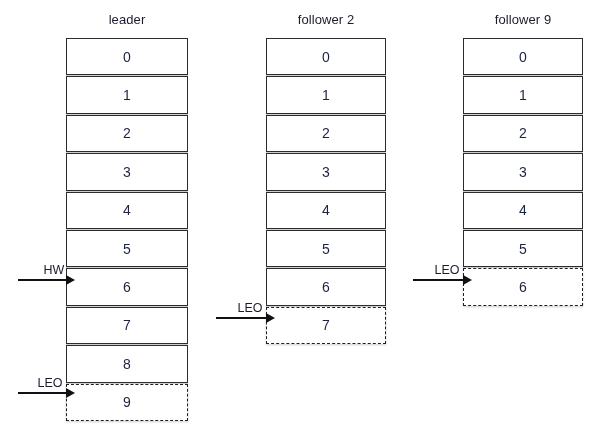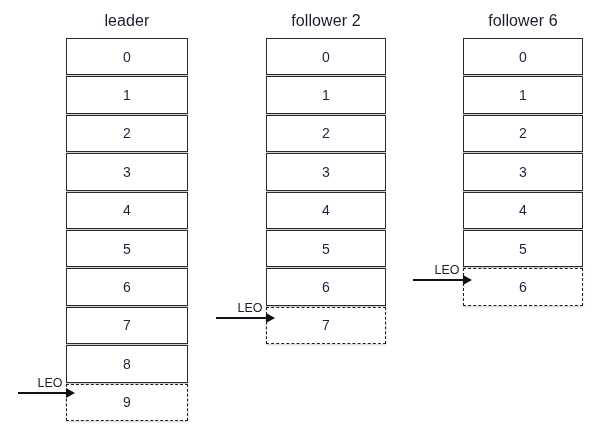--- a/index.html
+++ b/index.html
@@ -14,21 +14,21 @@
     overflow: hidden;
   }
   #stage {
     position: relative;
     width: 600px;
     height: 424px;
   }
 
   .col-title {
     position: absolute;
-    font-size: 16px;
+    font-size: 13px;
     color: #1b1b2e;
     text-align: center;
     white-space: nowrap;
     letter-spacing: .1px;
   }
 
   .log-col {
     position: absolute;
   }
 
@@ -99,29 +99,34 @@
     <div class="log-col" style="left: 266px; top: 38px; width: 120px;">
       <div class="cell" style="height: 37.4px;">0</div>
       <div class="cell" style="height: 37.4px;">1</div>
       <div class="cell" style="height: 37.4px;">2</div>
       <div class="cell" style="height: 37.4px;">3</div>
       <div class="cell" style="height: 37.4px;">4</div>
       <div class="cell" style="height: 37.4px;">5</div>
       <div class="cell" style="height: 37.4px;">6</div>
       <div class="cell dashed" style="height: 37.4px;">7</div>
     </div>
-    <div class="col-title" style="left: 463px; top: 12px; width: 120px;">follower 6</div>
+    <div class="col-title" style="left: 463px; top: 12px; width: 120px;">follower 9</div>
     <div class="log-col" style="left: 463px; top: 38px; width: 120px;">
       <div class="cell" style="height: 37.4px;">0</div>
       <div class="cell" style="height: 37.4px;">1</div>
       <div class="cell" style="height: 37.4px;">2</div>
       <div class="cell" style="height: 37.4px;">3</div>
       <div class="cell" style="height: 37.4px;">4</div>
       <div class="cell" style="height: 37.4px;">5</div>
       <div class="cell dashed" style="height: 37.4px;">6</div>
+    </div>
+    <div class="arrow" style="left: 18px; top: 258px; width: 58px;">
+      <div class="shaft" style="width: 48px;"></div>
+      <div class="head" style="left: 48px;"></div>
+      <div class="alabel" style="left: 12px; width: 48px;">HW</div>
     </div>
     <div class="arrow" style="left: 18px; top: 371px; width: 58px;">
       <div class="shaft" style="width: 48px;"></div>
       <div class="head" style="left: 48px;"></div>
       <div class="alabel" style="left: 8px; width: 48px;">LEO</div>
     </div>
     <div class="arrow" style="left: 216px; top: 296px; width: 60px;">
       <div class="shaft" style="width: 50px;"></div>
       <div class="head" style="left: 50px;"></div>
       <div class="alabel" style="left: 9px; width: 50px;">LEO</div>

